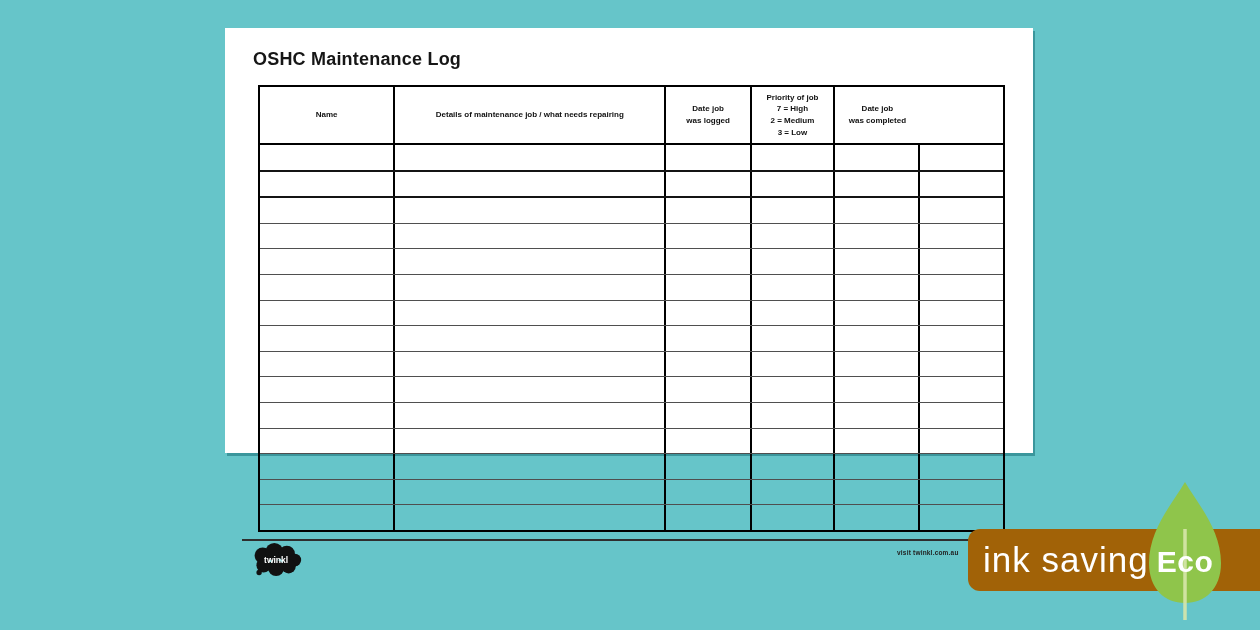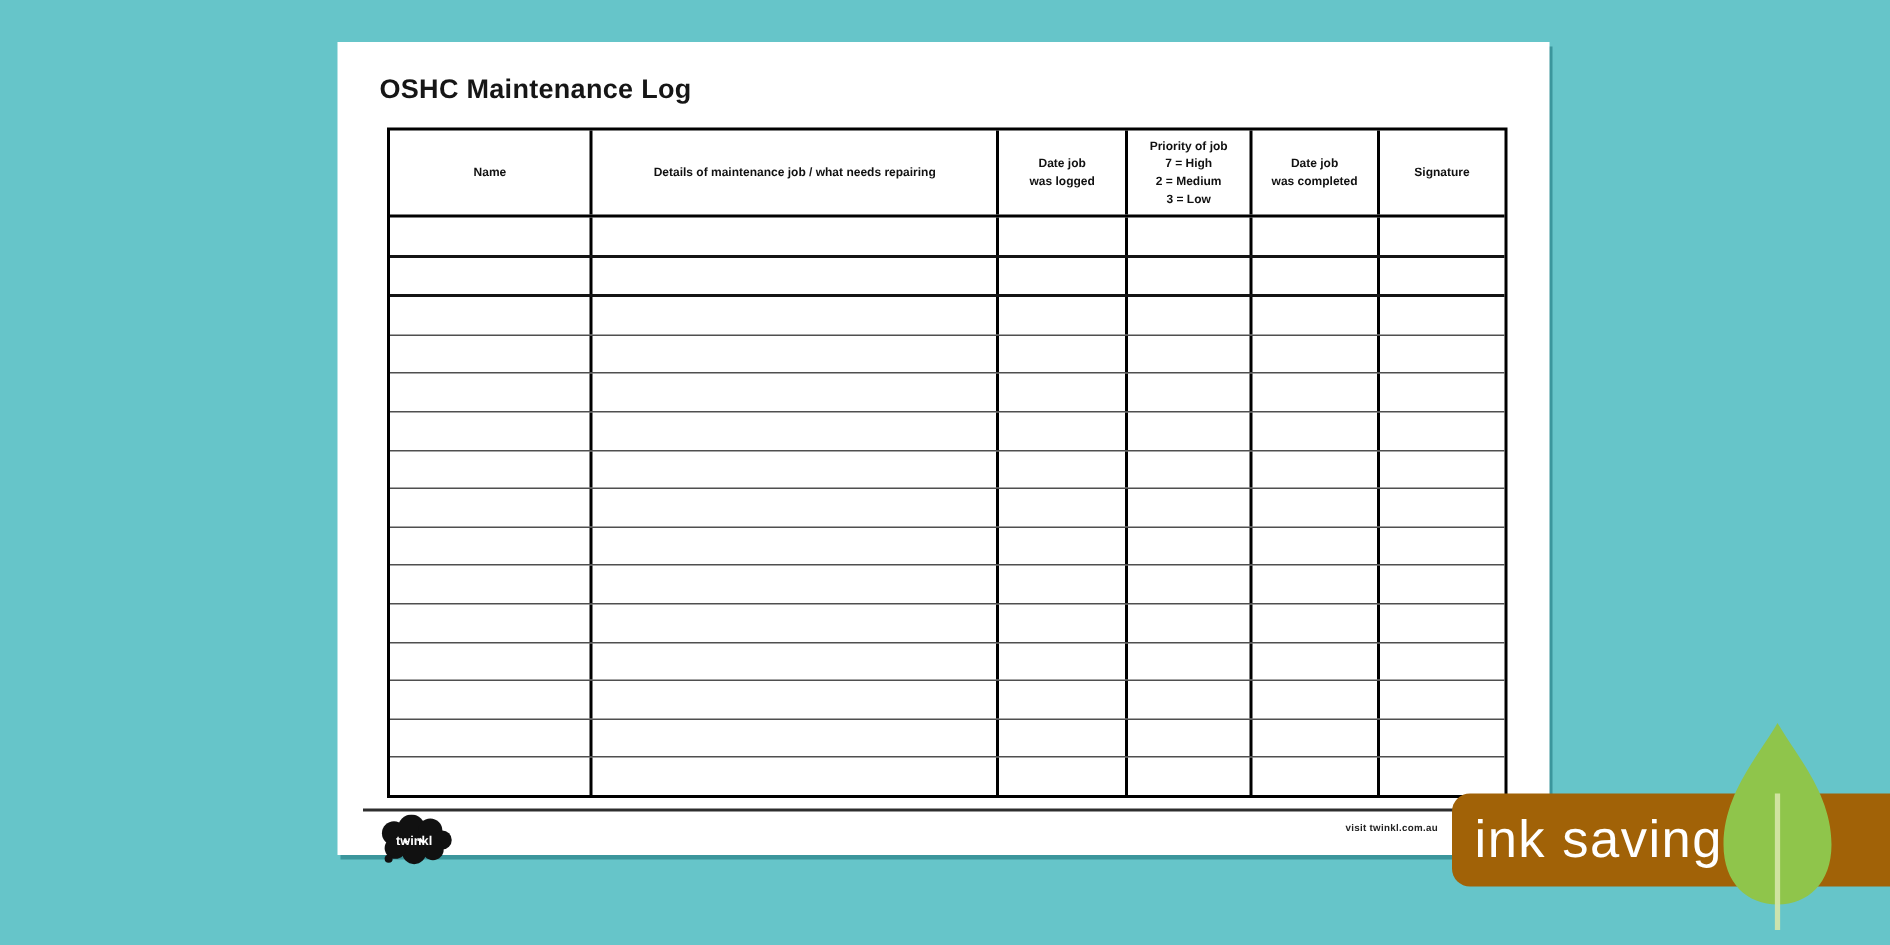--- a/index.html
+++ b/index.html
@@ -5,21 +5,21 @@
   html,body{margin:0;padding:0;}
   body{
     width:1260px;height:630px;overflow:hidden;position:relative;
     background:#66c5c9;
     font-family:"Liberation Sans", sans-serif;
   }
   .stage{position:absolute;inset:0;}
 
   
   .page{
-    position:absolute;left:225px;top:28px;width:808px;height:542px;
+    position:absolute;left:225px;top:28px;width:808px;height:425px;
     background:#ffffff;
     box-shadow:2px 3px 0 0 rgba(24,112,118,0.55);
   }
   .title{
     position:absolute;left:28px;top:21px;margin:0;
     font-size:18px;font-weight:700;color:#161616;letter-spacing:.2px;
   }
 
   
   .log-table{
@@ -101,23 +101,20 @@
         </div>
         <div class="tcell hcell">
           <span class="hline">Priority of job</span>
           <span class="hline">7 = High</span>
           <span class="hline">2 = Medium</span>
           <span class="hline">3 = Low</span>
         </div>
         <div class="tcell hcell">
           <span class="hline">Date job</span>
           <span class="hline">was completed</span>
-        </div>
-        <div class="tcell hcell">
-          <span class="hline">Signature</span>
         </div>
       </div>
       <div class="tbody" id="tbody">
           <div class="trow dark">
             <div class="tcell"></div>
             <div class="tcell"></div>
             <div class="tcell"></div>
             <div class="tcell"></div>
             <div class="tcell"></div>
             <div class="tcell"></div>
@@ -258,14 +255,15 @@
 
   <div class="eco-bar">
     <span class="ink-label">ink saving</span>
   </div>
 
   <svg class="leaf-svg" viewBox="0 0 96 146" xmlns="http://www.w3.org/2000/svg">
     <path d="M48,3 C60,24 84,50 84,84 C84,110 68,124 48,124 C28,124 12,110 12,84 C12,50 36,24 48,3 Z" fill="#8fc54b"></path>
     <line x1="48" y1="50" x2="48" y2="141" stroke="#d8e7ab" stroke-width="3.5" opacity="0.9"></line>
   </svg>
 
+  <div class="eco-label">Eco</div>
 
 </div>
 
 </body></html>

